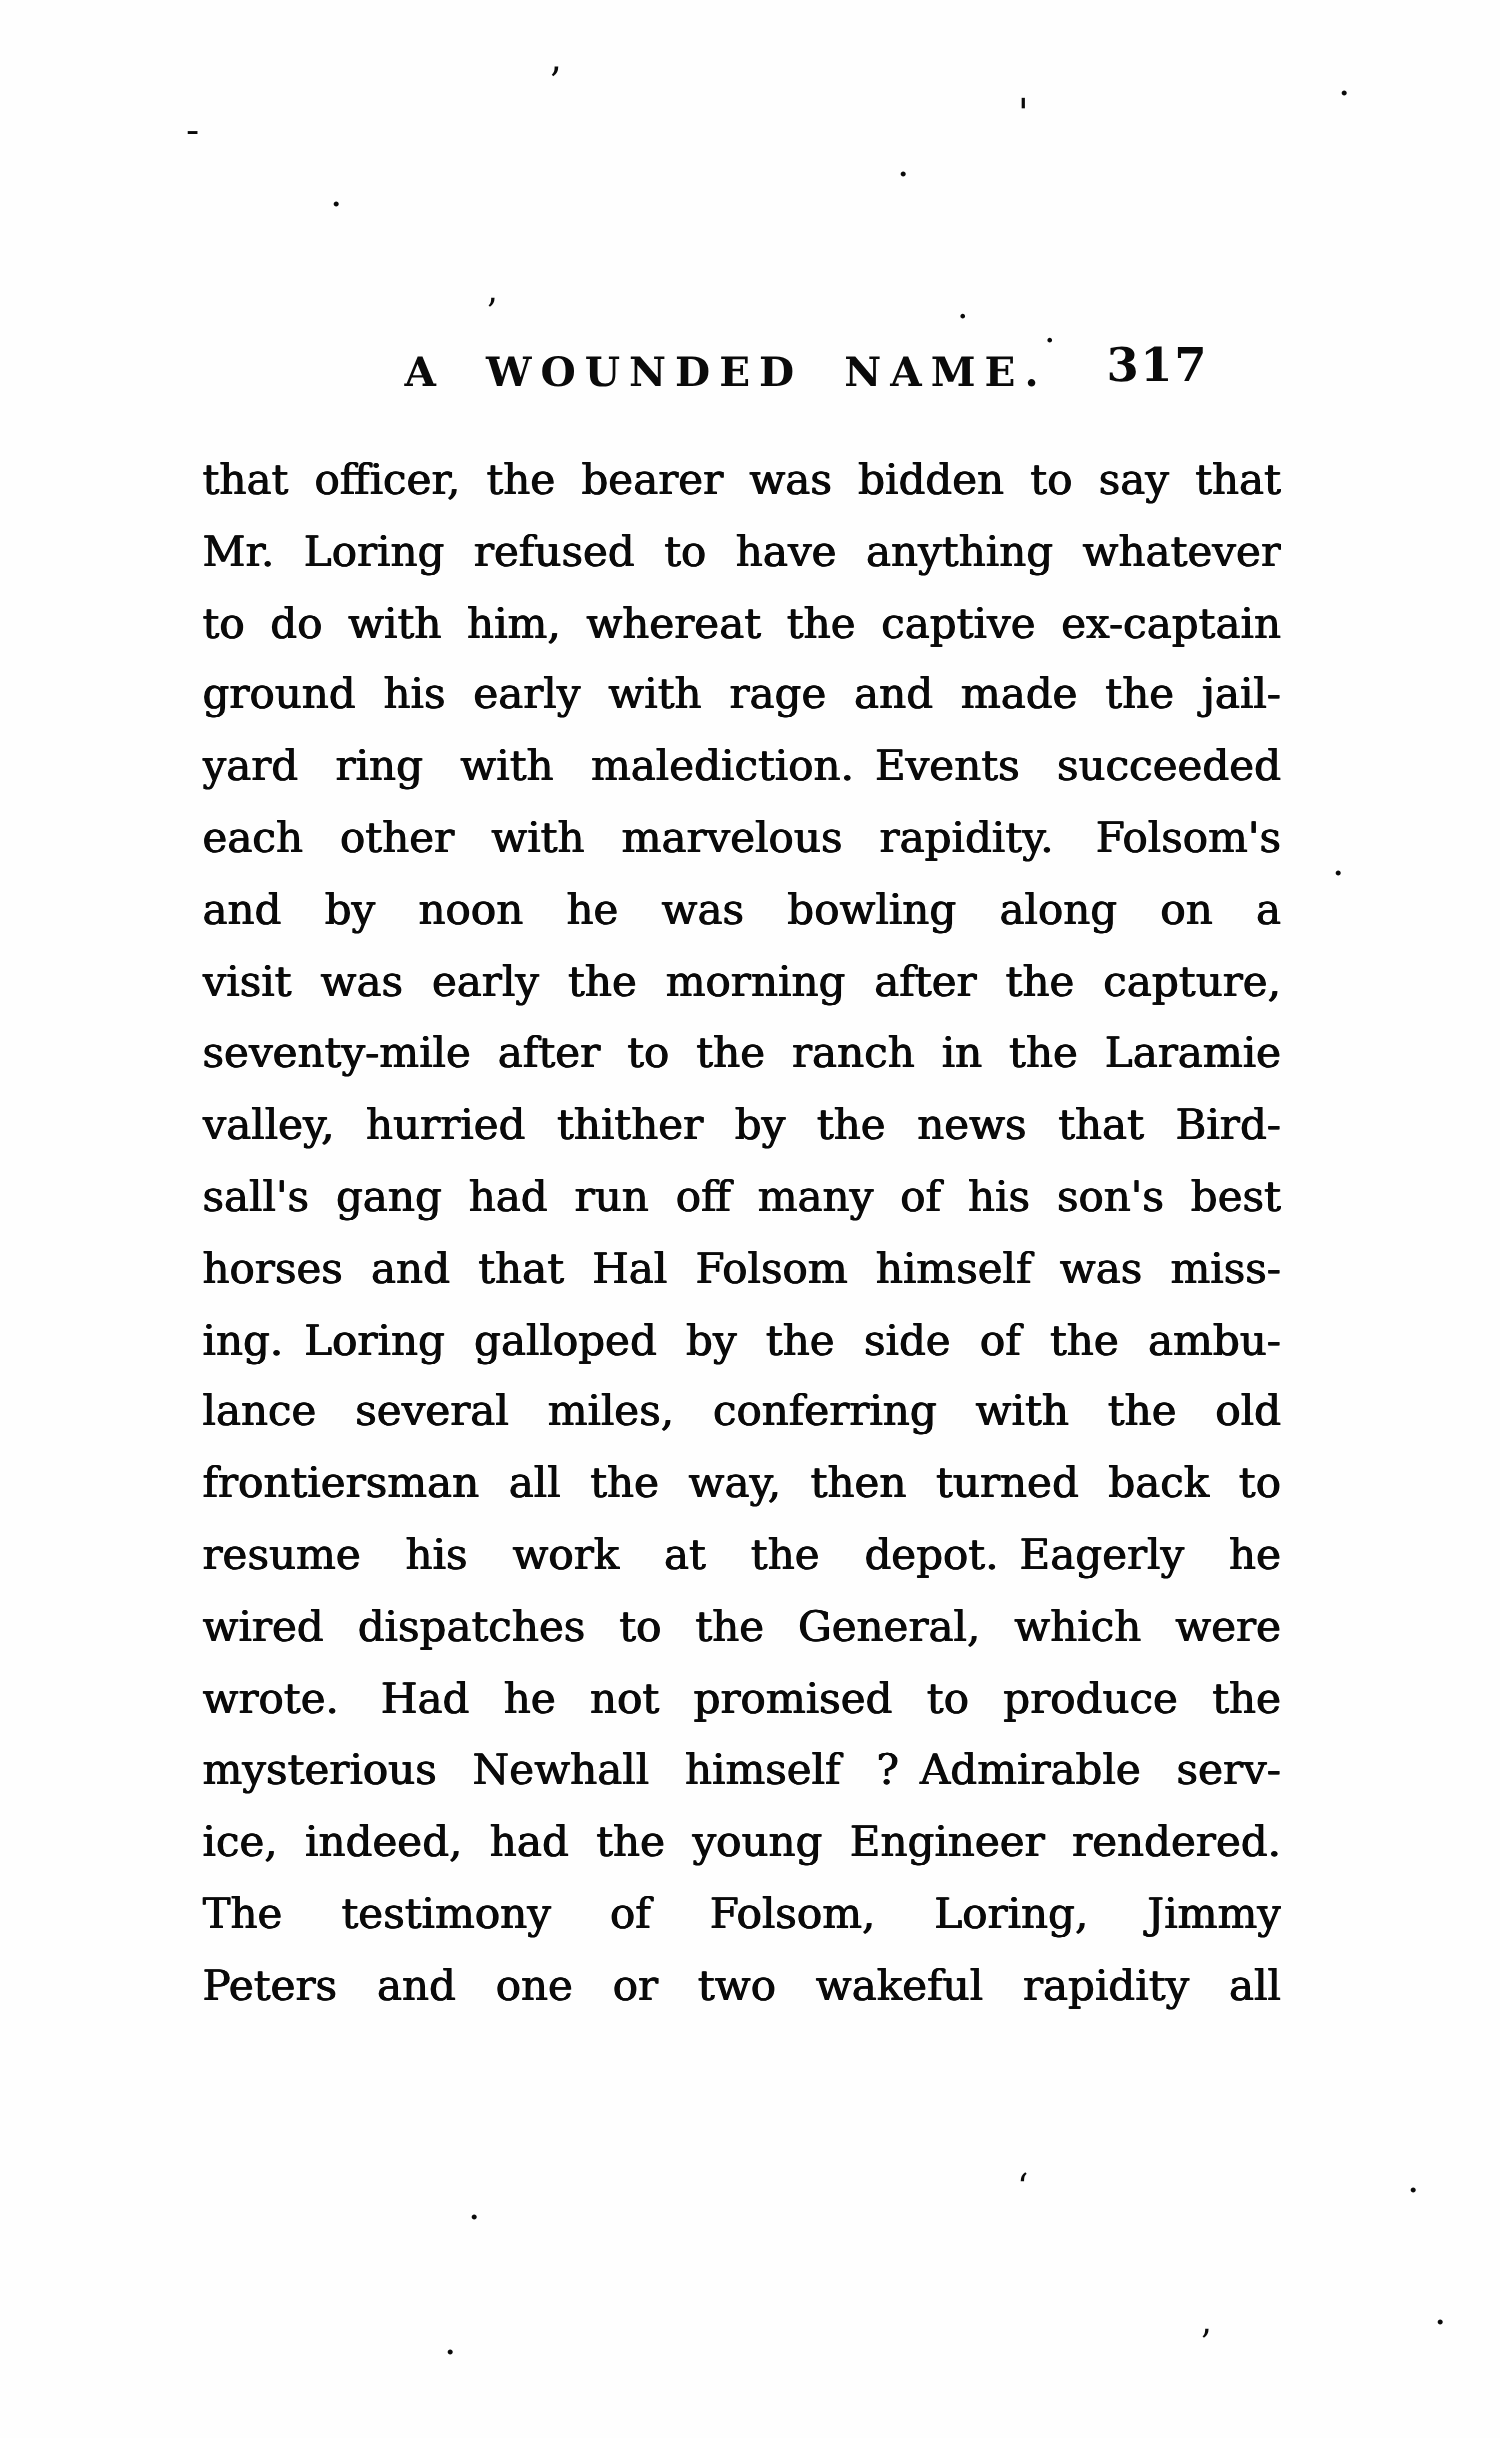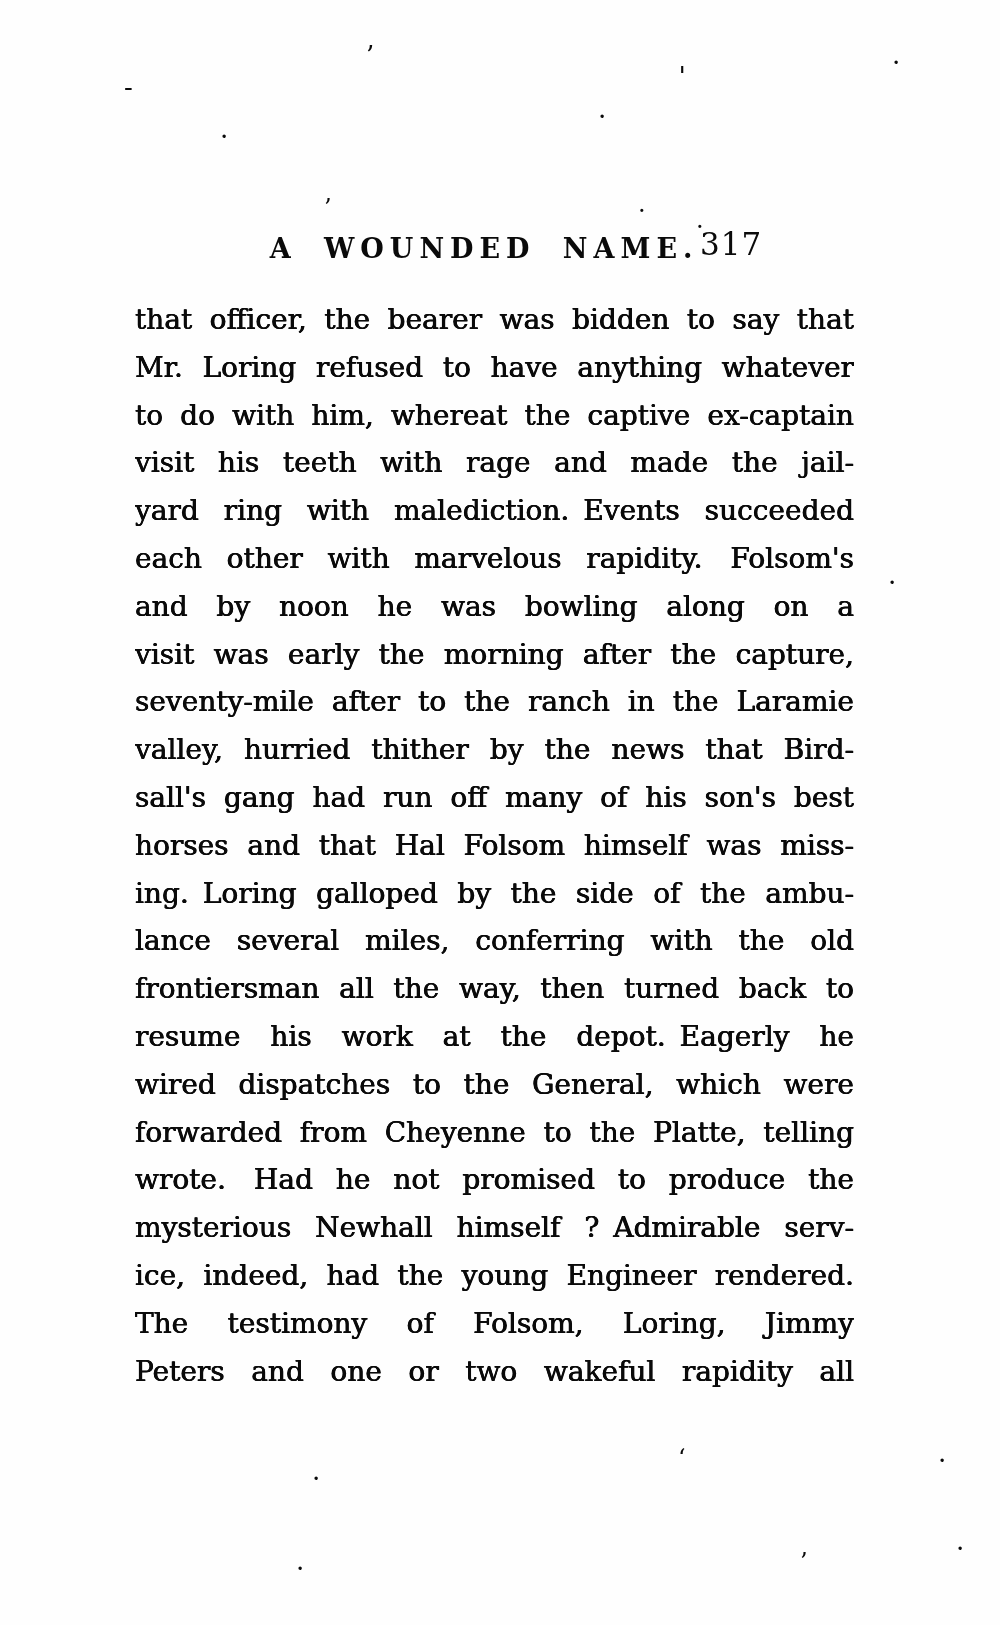--- a/index.html
+++ b/index.html
@@ -30,23 +30,23 @@
     font-weight: bold;
     letter-spacing: 6px;
     word-spacing: 12px;
     white-space: nowrap;
   }
   .page-number {
     position: absolute;
     left: 700px;
     top: 226px;
     width: 143px;
-    text-align: left;
+    text-align: center;
     font-size: 31px;
-    font-weight: normal;
+    font-weight: bold;
     letter-spacing: 1px;
   }
   .body-text {
     position: absolute;
     left: 135px;
     top: 296px;
     width: 719px;
   }
   .text-line {
     height: 47.8px;
@@ -74,35 +74,34 @@
 </head>
 <body style="--paper: #fefefe; --ink: #0a0a0a;">
 
 <div class="sheet">
   <div class="running-title">A WOUNDED NAME.</div>
   <div class="page-number">317</div>
   <main class="body-text">
       <div class="text-line">that officer, the bearer was bidden to say that</div>
       <div class="text-line">Mr. Loring refused to have anything whatever</div>
       <div class="text-line">to do with him, whereat the captive ex-captain</div>
-      <div class="text-line">visit his teeth with rage and made the jail-</div>
+      <div class="text-line">ground his early with rage and made the jail-</div>
       <div class="text-line">yard ring with malediction. Events succeeded</div>
       <div class="text-line">each other with marvelous rapidity.  Folsom's</div>
       <div class="text-line">and by noon he was bowling along on a</div>
       <div class="text-line">visit was early the morning after the capture,</div>
       <div class="text-line">seventy-mile after to the ranch in the Laramie</div>
       <div class="text-line">valley, hurried thither by the news that Bird-</div>
       <div class="text-line">sall's gang had run off many of his son's best</div>
       <div class="text-line">horses and that Hal Folsom himself was miss-</div>
       <div class="text-line">ing. Loring galloped by the side of the ambu-</div>
       <div class="text-line">lance several miles, conferring with the old</div>
       <div class="text-line">frontiersman all the way, then turned back to</div>
       <div class="text-line">resume his work at the depot. Eagerly he</div>
       <div class="text-line">wired dispatches to the General, which were</div>
-      <div class="text-line">forwarded from Cheyenne to the Platte, telling</div>
       <div class="text-line">wrote.  Had he not promised to produce the</div>
       <div class="text-line">mysterious Newhall himself ? Admirable serv-</div>
       <div class="text-line">ice, indeed, had the young Engineer rendered.</div>
       <div class="text-line">The testimony of Folsom, Loring, Jimmy</div>
       <div class="text-line">Peters and one or two wakeful rapidity all</div>
     </main>
   <div id="artifacts">
       <span class="speck" style="left: 366px; top: 42px; font-size: 26px;">’</span>
       <span class="speck" style="left: 124px; top: 74px; font-size: 26px;">-</span>
       <span class="speck" style="left: 678px; top: 64px; font-size: 30px;">ˈ</span>

